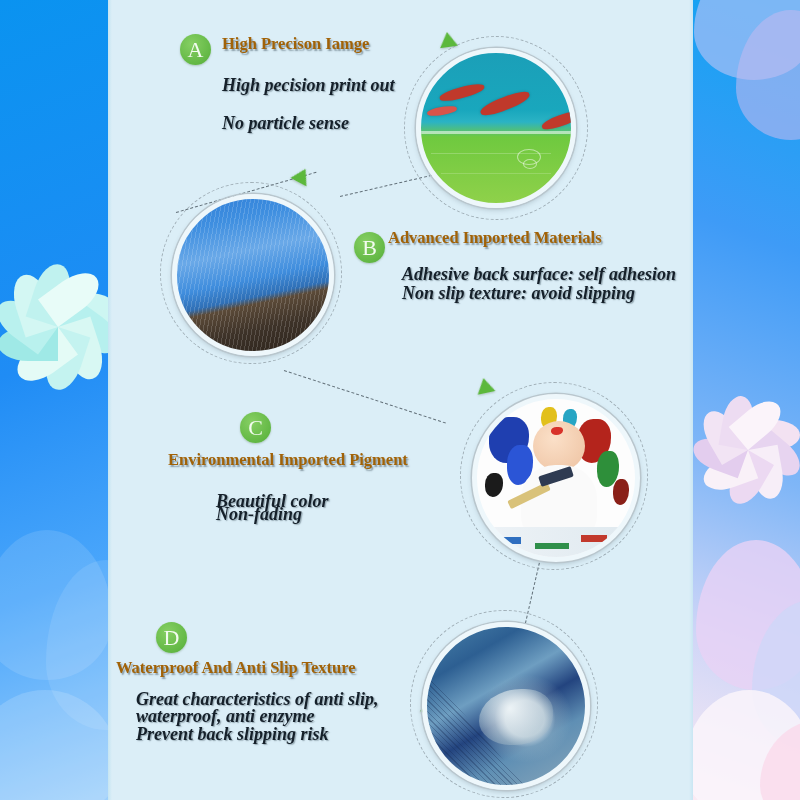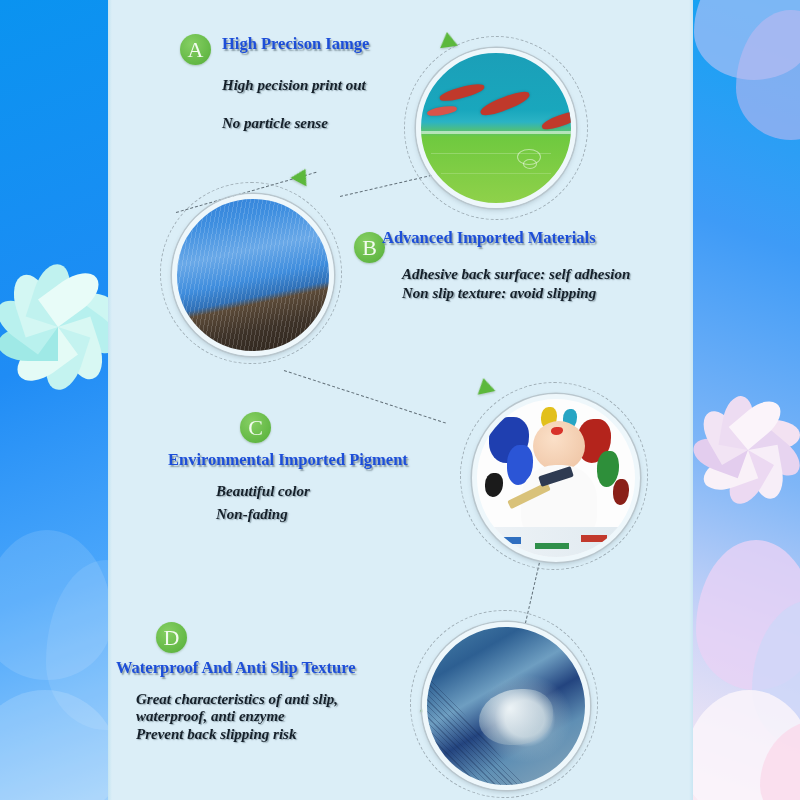--- a/index.html
+++ b/index.html
@@ -47,27 +47,27 @@
     background:radial-gradient(circle at 38% 32%,#86cf63,#63b845 70%,#55a63a 100%);
     color:#f2fbef;font-size:22px;line-height:31px;text-align:center;
     font-family:"Liberation Serif", serif;
     box-shadow:0 1px 2px rgba(40,80,30,.25);
   }
 
   
   .sec-title{
     position:absolute;white-space:nowrap;
     font-family:"Liberation Serif", serif;font-weight:bold;
-    font-size:16.5px;color:#1d4ed8;
+    font-size:16.5px;color:#a16207;
     text-shadow:1.5px 1.5px 1.5px rgba(120,140,150,.85);
   }
   .sec-body{
     position:absolute;white-space:nowrap;
     font-family:"Liberation Serif", serif;font-style:italic;font-weight:bold;
-    font-size:15px;line-height:19px;color:#15202a;
+    font-size:18px;line-height:19px;color:#15202a;
     text-shadow:1.3px 1.3px 1.2px rgba(130,150,160,.8);
   }
 
   
   .photo-wrap{position:absolute;}
   .dash-ring{
     position:absolute;border-radius:50%;
     border:1.5px dashed #8d9aa2;opacity:.75;
   }
   .photo{
@@ -192,34 +192,34 @@
           <div class="koi" style="left:6px;top:54px;width:30px;height:8px;transform:rotate(-8deg);background:#d9544a;"></div>
           <div class="ripple" style="left:96px;top:96px;width:22px;height:14px;"></div>
           <div class="ripple" style="left:102px;top:106px;width:12px;height:8px;"></div>
           <div class="padline" style="left:10px;top:100px;width:120px;background:rgba(255,255,255,.22);"></div>
           <div class="padline" style="left:20px;top:120px;width:110px;background:rgba(255,255,255,.18);"></div>
         </div>
       </div>
     </div>
 
     <div class="badge" style="left:246px;top:232px;">B</div>
-    <div class="sec-title" style="left:274px;top:228px;">Advanced Imported Materials</div>
+    <div class="sec-title" style="left:280px;top:228px;">Advanced Imported Materials</div>
     <div class="sec-body" style="left:294px;top:265px;">Adhesive back surface: self adhesion</div>
     <div class="sec-body" style="left:294px;top:284px;">Non slip texture: avoid slipping</div>
 
     <div class="photo-wrap" style="left:52px;top:178px;width:195px;height:185px;">
       <div class="dash-ring" style="left:0px;top:4px;width:180px;height:180px;"></div>
       <div class="photo pB" style="left:12px;top:16px;width:152px;height:152px;">
         <div class="inner weave"></div>
       </div>
     </div>
 
     <div class="badge" style="left:132px;top:412px;">C</div>
     <div class="sec-title" style="left:60px;top:450px;">Environmental Imported Pigment</div>
-    <div class="sec-body" style="left:108px;top:482px;">Beautiful color</div>
+    <div class="sec-body" style="left:108px;top:492px;">Beautiful color</div>
     <div class="sec-body" style="left:108px;top:505px;">Non-fading</div>
 
     <div class="photo-wrap" style="left:348px;top:380px;width:200px;height:188px;">
       <div class="dash-ring" style="left:4px;top:2px;width:186px;height:186px;"></div>
       <div class="photo pC" style="left:16px;top:14px;width:158px;height:158px;">
         <div class="inner">
           <div class="splat" style="left:12px;top:18px;width:40px;height:46px;background:#1f3fb0;"></div>
           <div class="splat" style="left:30px;top:46px;width:26px;height:40px;background:#2b55d6;"></div>
           <div class="splat" style="left:100px;top:20px;width:34px;height:44px;background:#b4241c;"></div>
           <div class="splat" style="left:120px;top:52px;width:22px;height:36px;background:#2e8f3a;"></div>

